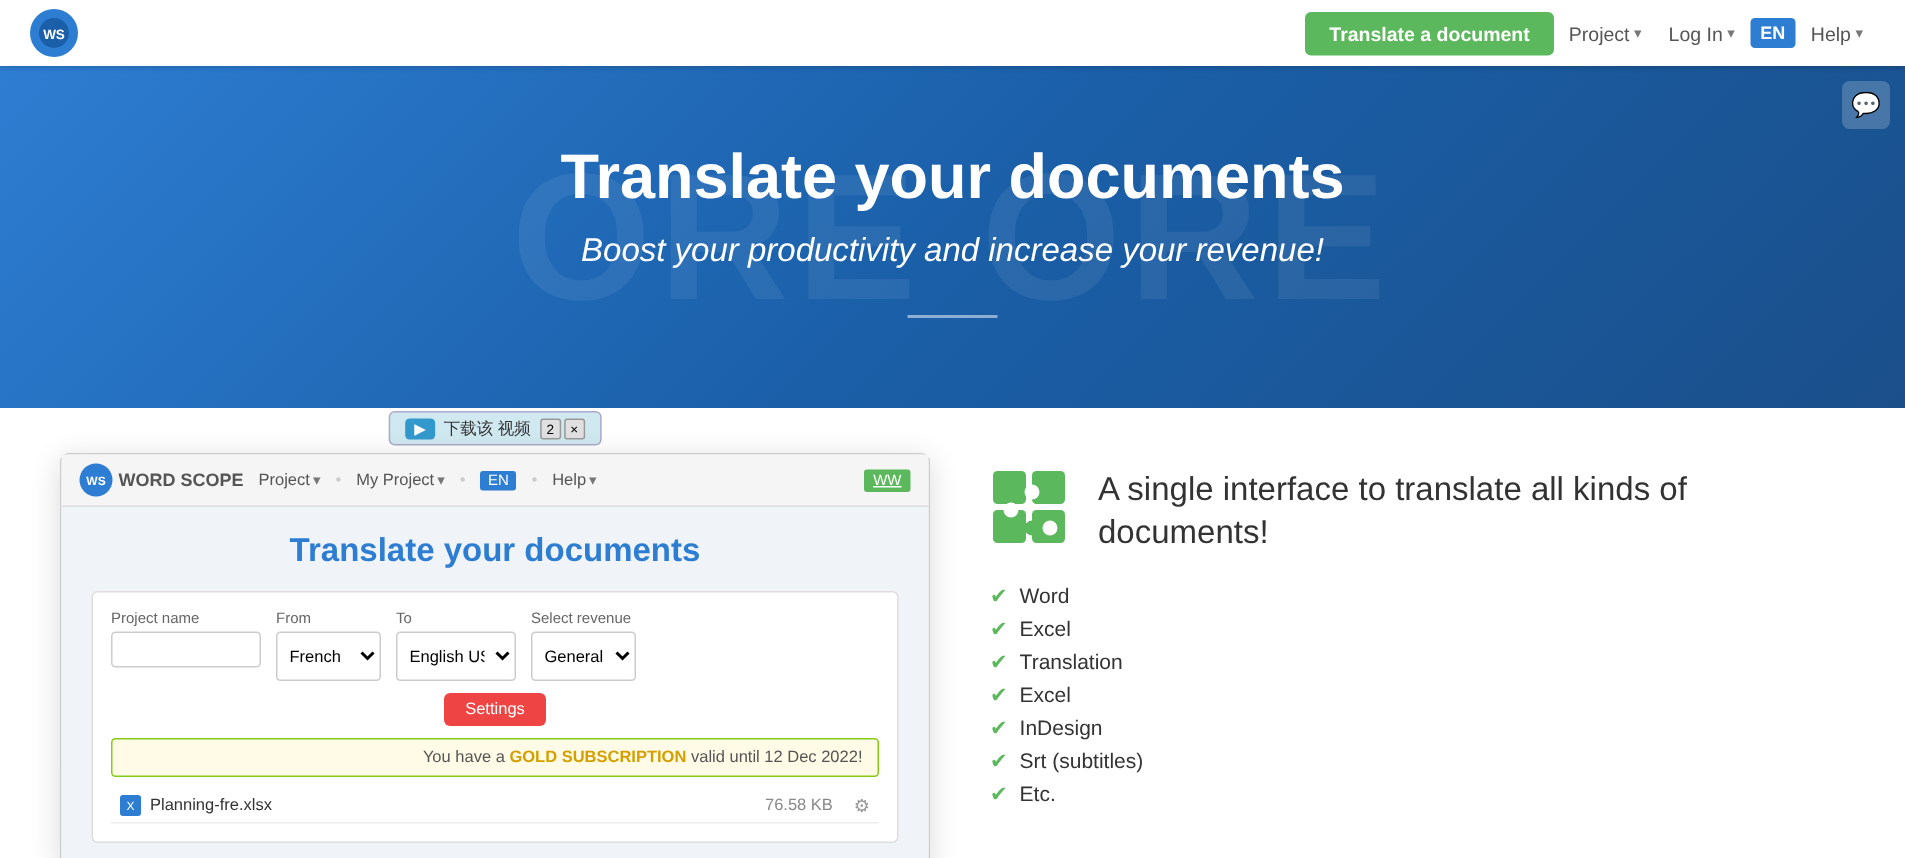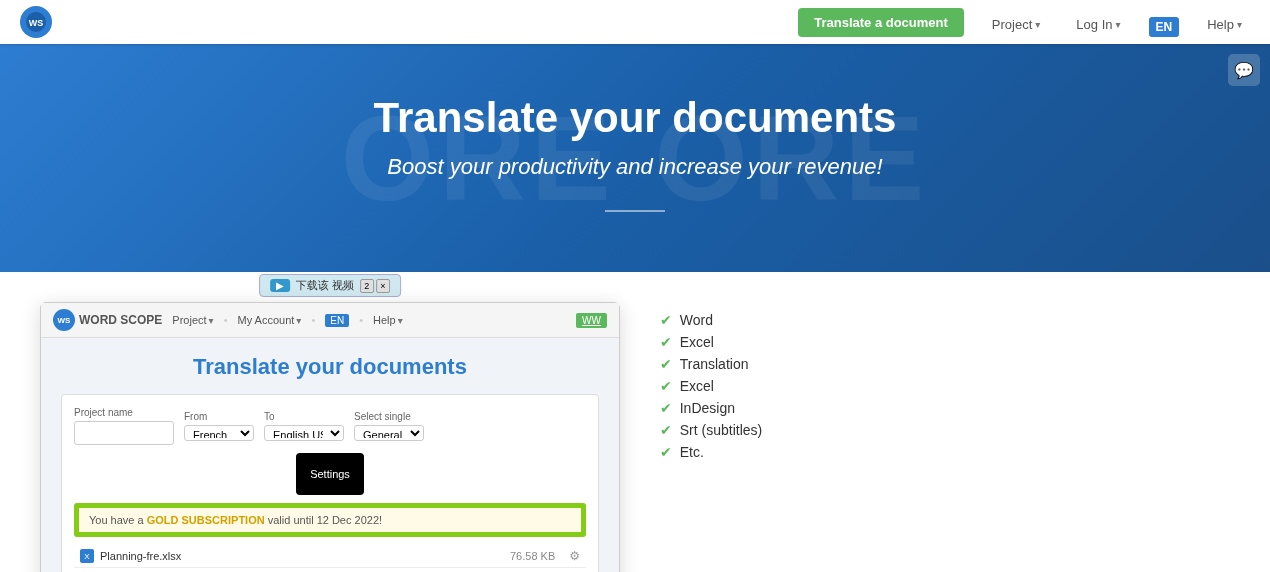--- a/index.html
+++ b/index.html
@@ -21,21 +21,21 @@
     .navbar-left { display: flex; align-items: center; }
     .navbar-logo { display: flex; align-items: center; }
     .logo-circle {
       width: 32px; height: 32px;
       background: #2d7dd2;
       border-radius: 50%;
       display: flex; align-items: center; justify-content: center;
       color: white; font-weight: bold; font-size: 10px;
       margin-right: 4px;
     }
-    .navbar-right { display: flex; align-items: flex-end; gap: 20px; }
+    .navbar-right { display: flex; align-items: center; gap: 2px; }
     .navbar-btn {
       background: #5cb85c;
       color: white;
       border: none;
       padding: 7px 16px;
       border-radius: 4px;
       font-size: 13px;
       font-weight: bold;
       cursor: pointer;
     }
@@ -231,58 +231,58 @@
     .form-area {
       background: white;
       border: 1px solid #ddd;
       border-radius: 4px;
       padding: 12px;
     }
     .form-row {
       display: flex;
       gap: 10px;
       margin-bottom: 8px;
-      align-items: center;
+      align-items: flex-start;
     }
     .form-group { display: flex; flex-direction: column; gap: 3px; }
     .form-label { font-size: 10px; color: #666; }
     .form-input {
       border: 1px solid #ccc;
       border-radius: 3px;
       padding: 3px 6px;
       font-size: 11px;
       height: 24px;
     }
     .form-select {
       border: 1px solid #ccc;
       border-radius: 3px;
       padding: 2px 4px;
       font-size: 11px;
-      height: 16px;
+      height: 33px;
       background: white;
     }
     .settings-btn {
-      background: #000000;
+      background: #ef4444;
       color: white;
       border: none;
-      padding: 15px 14px;
+      padding: 5px 14px;
       border-radius: 4px;
       font-size: 11px;
       cursor: pointer;
       margin: 0 auto;
       display: block;
     }
     .gold-notice {
       background: #fffbe6;
-      border: 5px solid #84cc16;
+      border: 1px solid #84cc16;
       border-radius: 3px;
       padding: 6px 10px;
       font-size: 11px;
       color: #555;
-      text-align: left;
+      text-align: right;
       margin: 8px 0;
     }
     .gold-text { color: #d4a000; font-weight: bold; }
     
     .file-list { margin-top: 8px; }
     .file-item {
       display: flex;
       align-items: center;
       padding: 4px 6px;
       border-bottom: 1px solid #eee;
@@ -396,21 +396,21 @@
         <div class="app-logo">
           <div class="app-logo-circle">WS</div>
           <span>WORD SCOPE</span>
         </div>
         <span class="app-nav-item">
           <span>Project</span>
           <span class="chevron">▾</span>
         </span>
         <span class="app-nav-sep">•</span>
         <span class="app-nav-item">
-          <span>My Account</span>
+          <span>My Project</span>
           <span class="chevron">▾</span>
         </span>
         <span class="app-nav-sep">•</span>
         <span class="app-nav-badge">EN</span>
         <span class="app-nav-sep">•</span>
         <span class="app-nav-item">
           <span>Help</span>
           <span class="chevron">▾</span>
         </span>
         <span class="app-nav-user-badge">WW</span>
@@ -431,21 +431,21 @@
                 <option>French</option>
               </select>
             </div>
             <div class="form-group">
               <label class="form-label">To</label>
               <select class="form-select" style="width:80px;">
                 <option>English US</option>
               </select>
             </div>
             <div class="form-group">
-              <label class="form-label">Select single</label>
+              <label class="form-label">Select revenue</label>
               <select class="form-select" style="width:70px;">
                 <option>General</option>
               </select>
             </div>
           </div>
           <button class="settings-btn">Settings</button>
 
           <div class="gold-notice">
             You have a <span class="gold-text">GOLD SUBSCRIPTION</span> valid until 12 Dec 2022!
           </div>
@@ -459,20 +459,34 @@
             </div>
 
           </div>
 
         </div>
       </div>
     </div>
   </div>
 
   <div class="feature-section">
+    <div class="feature-top">
+
+      <svg class="puzzle-icon" viewBox="0 0 56 56" xmlns="http://www.w3.org/2000/svg">
+        <rect x="2" y="2" width="22" height="22" rx="3" fill="#5cb85c"></rect>
+        <rect x="28" y="2" width="22" height="22" rx="3" fill="#5cb85c"></rect>
+        <rect x="2" y="28" width="22" height="22" rx="3" fill="#5cb85c"></rect>
+        <rect x="28" y="28" width="22" height="22" rx="3" fill="#5cb85c"></rect>
+        <circle cx="28" cy="16" r="5" fill="#fff"></circle>
+        <circle cx="14" cy="28" r="5" fill="#fff"></circle>
+        <circle cx="40" cy="40" r="5" fill="#fff"></circle>
+        <circle cx="28" cy="40" r="5" fill="#5cb85c"></circle>
+      </svg>
+      <h2 class="feature-title">A single interface to translate all kinds of documents!</h2>
+    </div>
 
     <ul class="feature-list">
       <li>
           <span class="check-icon">✔</span>
           <span>Word</span>
         </li>
       <li>
           <span class="check-icon">✔</span>
           <span>Excel</span>
         </li>

